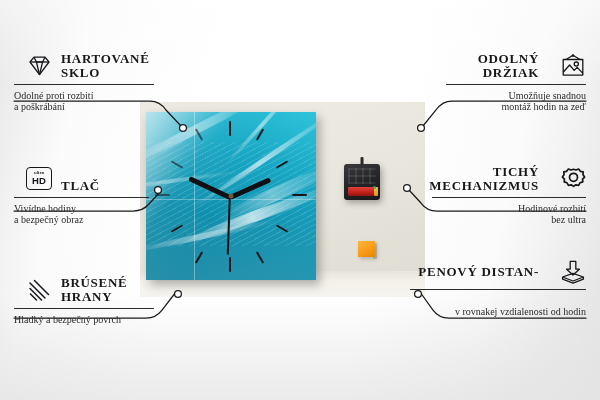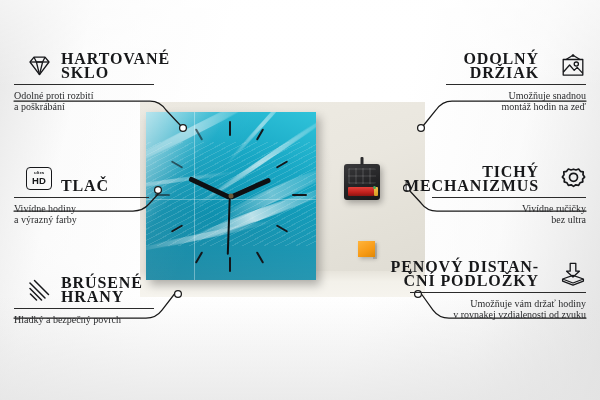--- a/index.html
+++ b/index.html
@@ -92,21 +92,21 @@
     background:linear-gradient(150deg,#ffb43c 0%,#f79a15 60%,#e08806 100%);
     box-shadow:2px 2px 4px rgba(0,0,0,.22);}
   .foamside{position:absolute;left:233px;top:141px;width:4px;height:16px;
     background:linear-gradient(180deg,#c9c6bd,#b9b6ad);opacity:.85;}
 
   
   .feat{position:absolute;}
   .feat .row{display:flex;align-items:center;gap:9px;}
   .feat.right .row{flex-direction:row-reverse;}
   .ttl{font-weight:700;letter-spacing:.055em;color:#17181a;
-    font-size:16px;line-height:13.5px;text-transform:uppercase;white-space:nowrap;font-family:Liberation Serif, serif;}
+    font-size:13px;line-height:13.5px;text-transform:uppercase;white-space:nowrap;font-family:Liberation Serif, serif;}
   .feat.right .ttl{text-align:right;}
   .rule{height:1px;background:#2b2b2b;margin:5px 0 5px 0;}
   .desc{font-size:10px;line-height:11.2px;color:#2a2b2d;white-space:nowrap;}
   .feat.right .desc{text-align:right;}
   .ico{width:26px;height:24px;flex:0 0 26px;display:flex;align-items:center;justify-content:center;padding-left:12px;}
   .ico svg{display:block;}
 
   .hdbadge{width:25px;height:21px;border:1.6px solid #16171a;border-radius:4px;
     display:flex;flex-direction:column;align-items:center;justify-content:center;line-height:1;}
   .hdbadge .u{font-size:4.4px;font-weight:700;letter-spacing:.02em;color:#16171a;
@@ -227,21 +227,21 @@
         </span>
       </span>
       <span class="ttl">
         <br>
         <span>TLAČ</span>
       </span>
     </div>
     <div class="rule"></div>
     <div class="desc">
       <span>Vivídne hodiny</span><br>
-      <span>a výrazný farby</span>
+      <span>a bezpečný obraz</span>
     </div>
   </div>
 
   <div class="feat right" style="left:446px;top:52px;width:140px;">
     <div class="row">
       <span class="ico">
         <svg width="26" height="23" viewBox="0 0 26 23">
           <g fill="none" stroke="#16171a" stroke-width="1.3" stroke-linejoin="round">
             <path d="M13 1.2 L6 5.5"></path>
               <path d="M13 1.2 L20 5.5"></path>
@@ -300,41 +300,40 @@
           </g>
         </svg>
       </span>
       <span class="ttl">
         <span>TICHÝ</span><br>
         <span>MECHANIZMUS</span>
       </span>
     </div>
     <div class="rule"></div>
     <div class="desc">
-      <span>Vivídne ručičky</span><br>
+      <span>Hodinové rozbití</span><br>
       <span>bez ultra</span>
     </div>
   </div>
 
   <div class="feat right" style="left:410px;top:260px;width:176px;">
     <div class="row">
       <span class="ico">
         <svg width="26" height="24" viewBox="0 0 26 24">
           <g fill="none" stroke="#16171a" stroke-width="1.3" stroke-linejoin="round">
             <path d="M10.2 1.4 H15.8 V9.2 H19.4 L13 15.0 L6.6 9.2 H10.2 Z"></path>
             <path d="M13 13.4 L23.4 17.0 L13 21.0 L2.6 17.0 Z"></path>
             <path d="M2.6 17.0 V19.2 L13 23.2 L23.4 19.2 V17.0"></path>
           </g>
         </svg>
       </span>
       <span class="ttl">
         <span>PENOVÝ DISTAN-</span><br>
-        <span>ČNÍ PODLOŽKY</span>
-      </span>
-    </div>
-    <div class="rule"></div>
-    <div class="desc">
-      <span>Umožňuje vám držať hodiny</span><br>
-      <span>v rovnakej vzdialenosti od zvuku</span>
+      </span>
+    </div>
+    <div class="rule"></div>
+    <div class="desc">
+      <br>
+      <span>v rovnakej vzdialenosti od hodin</span>
     </div>
   </div>
 
 </div>
 
 </body></html>

